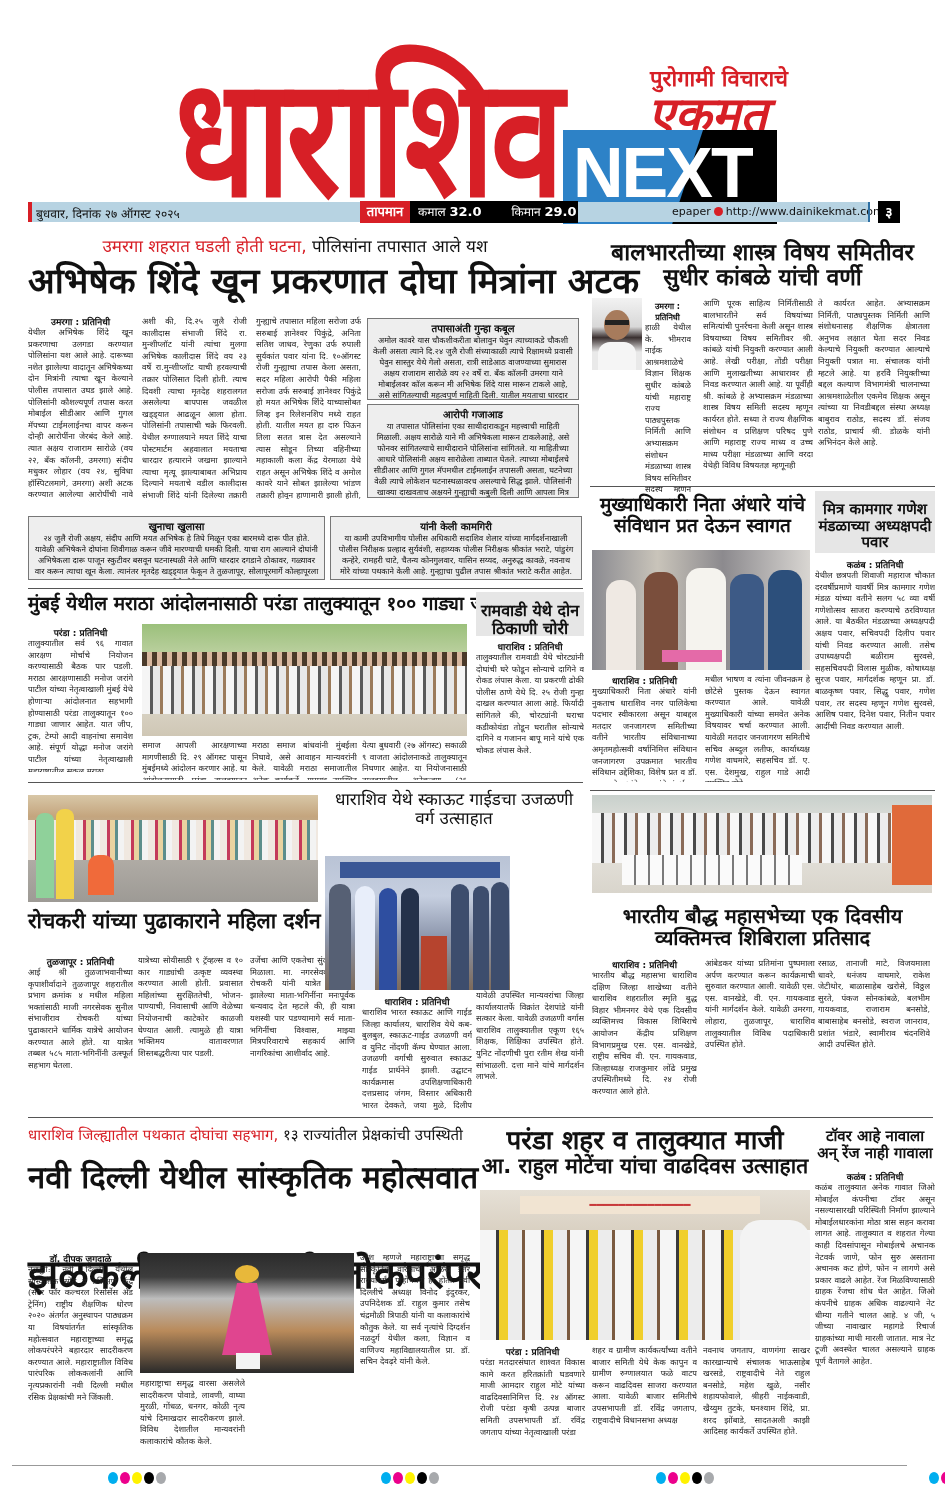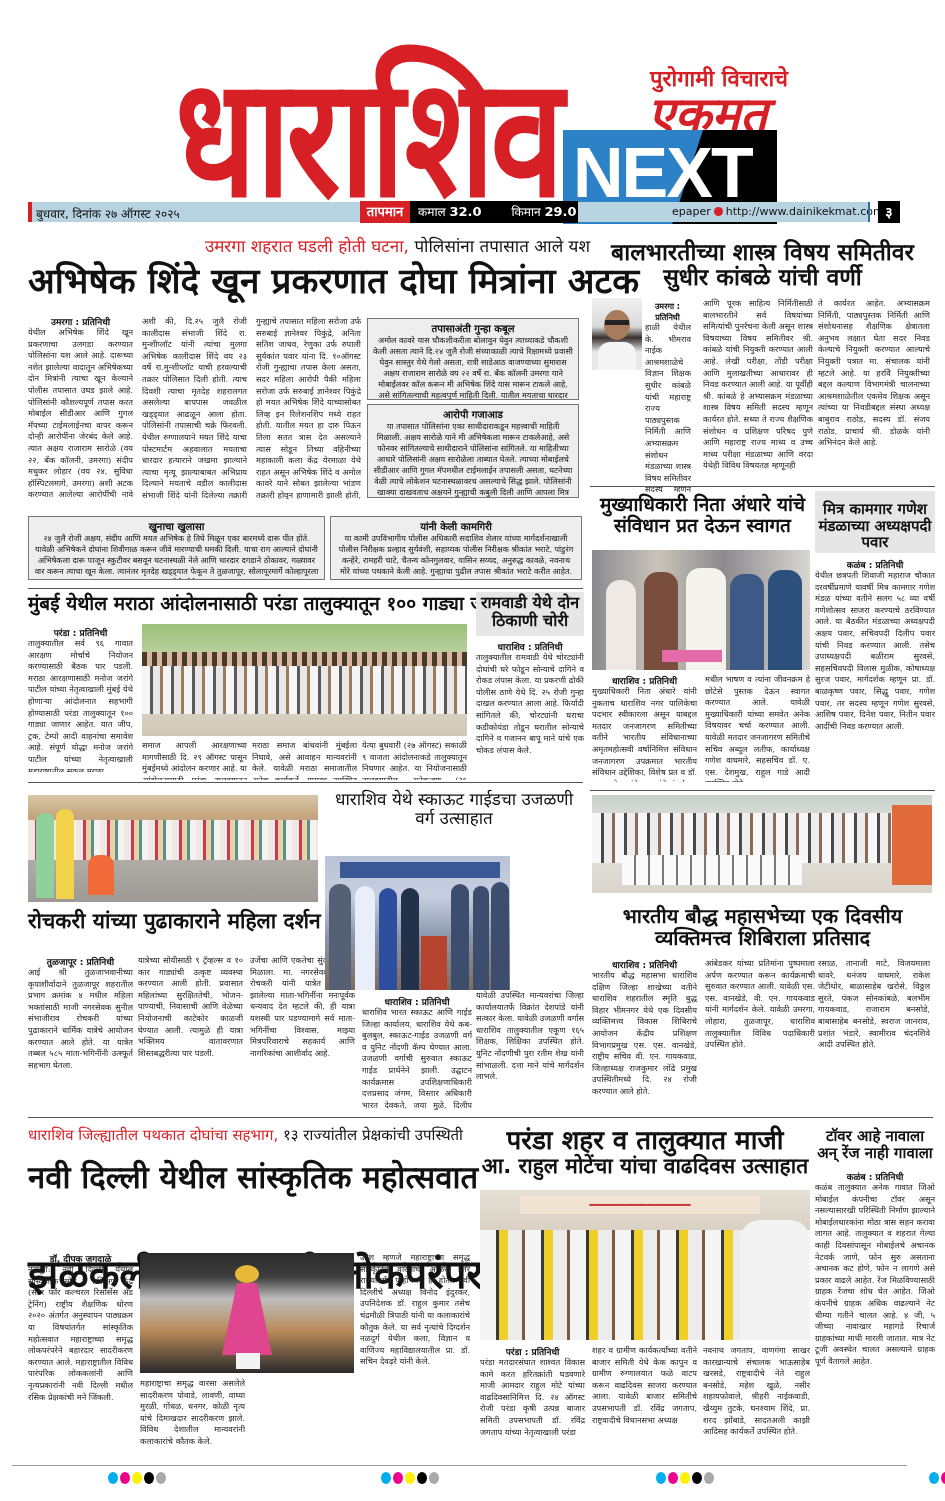--- a/index.html
+++ b/index.html
@@ -60,21 +60,21 @@
   <b>32.0</b>
   <span style="margin-left:26px">किमान</span>
   <b>29.0</b>
 </div>
 <div class="abs strip-epaper">
   <span>epaper</span><span class="dot"></span><span>http://www.dainikekmat.com</span>
 </div>
 <div class="abs" style="left:868px;top:202px;width:2px;height:20px;background:#2d6fa3"></div>
 <div class="abs page-no">३</div>
 
-<div class="abs kicker" style="left:0;width:590px;top:238px;text-align:right">
+<div class="abs kicker" style="left:0;width:590px;top:238px;text-align:center">
   <span class="red">उमरगा शहरात घडली होती घटना,</span><span> पोलिसांना तपासात आले यश</span>
 </div>
 <div class="abs h1" style="left:28px;top:262px;width:560px;font-size:35px;white-space:nowrap;text-align:center">अभिषेक शिंदे खून प्रकरणात दोघा मित्रांना अटक</div>
 
 <div class="abs byline" style="left:28px;top:315px;width:105px">उमरगा : प्रतिनिधी</div>
 <div class="abs body" style="left:28px;top:327px;width:105px;height:172px;overflow:hidden">येथील अभिषेक शिंदे खून प्रकरणाचा उलगडा करण्यात पोलिसांना यश आले आहे. दारूच्या नशेत झालेल्या वादातून अभिषेकच्या दोन मित्रांनी त्याचा खून केल्याने पोलीस तपासात उघड झाले आहे. पोलिसांनी कौशल्यपूर्ण तपास करत मोबाईल सीडीआर आणि गुगल मॅपच्या टाईमलाईनचा वापर करून दोन्ही आरोपींना जेरबंद केले आहे. त्यात अक्षय राजाराम सारोळे (वय २२, बँक कॉलनी, उमरगा) संदीप मधुकर लोहार (वय २४, सुविधा हॉस्पिटलमागे, उमरगा) अशी अटक करण्यात आलेल्या आरोपींची नावे आहेत. पोलिसांकडून मिळालेली माहिती</div>
 <div class="abs body" style="left:142px;top:316px;width:105px;height:183px;overflow:hidden">अशी की, दि.२५ जुलै रोजी कालीदास संभाजी शिंदे रा. मुन्शीप्लॉट यांनी त्यांचा मुलगा अभिषेक कालीदास शिंदे वय २३ वर्षे रा.मुन्शीप्लॉट याची हरवल्याची तक्रार पोलिसात दिली होती. त्याच दिवशी त्याचा मृतदेह शहरालगत असलेल्या बापपास जवळील खड्ड्यात आढळून आला होता. पोलिसांनी तपासाची चक्रे फिरवली. येथील रुग्णालयाने मयत शिंदे याचा पोस्टमार्टम अहवालात मयताचा धारदार हत्याराने जखमा झाल्याने त्याचा मृत्यू झाल्याबाबत अभिप्राय दिल्याने मयताचे वडील कालीदास संभाजी शिंदे यांनी दिलेल्या तक्रारी वरून कलम १०३ (१) ३ (५) भा.न्या.सं प्रमाणे गुन्हा दाखल करण्यात आला.</div>
 <div class="abs body" style="left:256px;top:316px;width:105px;height:183px;overflow:hidden">गुन्ह्याचे तपासात महिला सरोजा उर्फ सरुबाई ज्ञानेश्वर पिकुंद्रे, अनिता सतिश जाधव, रेणुका उर्फ रुपाली सुर्यकांत पवार यांना दि. १०ऑगस्ट रोजी गुन्ह्याचा तपास केला असता, सदर महिला आरोपी पैकी महिला सरोजा उर्फ सरुबाई ज्ञानेश्वर पिकुंद्रे हो मयत अभिषेक शिंदे याच्यासोबत लिव्ह इन रिलेशनशिप मध्ये राहत होती. यातील मयत हा दारु पिऊन तिला सतत त्रास देत असल्याने त्यास सोडून तिच्या वहिनीच्या महाकाली कला केंद्र येरमाळा येथे राहत असून अभिषेक शिंदे व अमोल कावरे याने सोबत झालेल्या भांडण तक्रारी होवून हाणामारी झाली होती, असे अटक महिला आरोपींनी यांनी तपासात सांगितले.</div>
 
 <div class="abs box" style="left:367px;top:318px;width:212px;height:82px;overflow:hidden">
@@ -112,21 +112,21 @@
 <div class="abs byline" style="left:28px;top:626px;width:105px">परंडा : प्रतिनिधी</div>
 <div class="abs body" style="left:28px;top:638px;width:105px;height:134px;overflow:hidden">तालुक्यातील सर्व ९६ गावात आरक्षण मोर्चाचे नियोजन करण्यासाठी बैठक पार पडली. मराठा आरक्षणासाठी मनोज जरांगे पाटील यांच्या नेतृत्वाखाली मुंबई येथे होणाऱ्या आंदोलनात सहभागी होण्यासाठी परंडा तालुक्यातून १०० गाड्या जाणार आहेत. यात जीप, ट्रक, टेम्पो आदी वाहनांचा समावेश आहे. संपूर्ण योद्धा मनोज जरांगे पाटील यांच्या नेतृत्वाखाली महाराष्ट्रातील सकल मराठा</div>
 <div class="abs photo" style="left:142px;top:624px;width:325px;height:112px;background:linear-gradient(#9bc07b 0%,#b9cf9d 25%,#e5e1d7 45%,#cfc7b5 100%)">
   <div style="position:absolute;left:0;top:38px;width:100%;height:52px;background:repeating-linear-gradient(90deg,#f5f5f5 0 8px,#5a5a5a 8px 11px,#e8e8e8 11px 18px,#9b7b5b 18px 21px)"></div>
   <div style="position:absolute;left:0;top:28px;width:100%;height:14px;background:repeating-linear-gradient(90deg,#4a3a2a 0 5px,#d8b8a0 5px 10px)"></div>
 </div>
 <div class="abs body" style="left:142px;top:740px;width:105px;height:40px;overflow:hidden">समाज आपली आरक्षणाच्या मागणीसाठी दि. २९ ऑगस्ट पासून मुंबईमध्ये आंदोलन करणार आहे. या आंदोलनासाठी परंडा तालुक्यातून मोठ्या संख्येने मराठा बांधव मुंबईकडे रवाना होणार आहेत. गावोगावी बैठका घेऊन आंदोलनाची तयारी पूर्ण करण्यात आली आहे.</div>
 <div class="abs body" style="left:252px;top:740px;width:105px;height:40px;overflow:hidden">मराठा समाज बांधवांनी मुंबईला निघावे, असे आवाहन मान्यवरांनी केले. यावेळी मराठा समाजातील अनेक कार्यकर्ते, ग्रामस्थ उपस्थित होते. प्रत्येक गावातून वाहनांची व्यवस्था करण्यात आली आहे.</div>
 <div class="abs body" style="left:362px;top:740px;width:105px;height:40px;overflow:hidden">येत्या बुधवारी (२७ ऑगस्ट) सकाळी ९ वाजता आंदोलनाकडे तालुक्यातून निघणार आहेत. या नियोजनासाठी तालुक्यातील अनेकजण (२६ ऑगस्ट) रात्री उशिराच बुधवारी पहाटेच्याही अंतरवली सराटीकडे रवाना होणार आहेत.</div>
 
-<div class="abs h1 grey-head" style="left:476px;top:592px;width:108px;height:44px;font-size:16px;text-align:center;padding-top:2px">रामवाडी येथे दोन ठिकाणी चोरी</div>
+<div class="abs h1 grey-head" style="left:476px;top:592px;width:108px;height:44px;font-size:16px;text-align:center;padding-top:10px">रामवाडी येथे दोन ठिकाणी चोरी</div>
 <div class="abs byline" style="left:476px;top:640px;width:108px">धाराशिव : प्रतिनिधी</div>
 <div class="abs body" style="left:476px;top:652px;width:108px;height:128px;overflow:hidden">तालुक्यातील रामवाडी येथे चोरट्यांनी दोघांची घरे फोडून सोन्याचे दागिने व रोकड लंपास केला. या प्रकरणी ढोकी पोलीस ठाणे येथे दि. २५ रोजी गुन्हा दाखल करण्यात आला आहे. फिर्यादी सांगितले की, चोरट्यांनी घराचा कडीकोयंडा तोडून घरातील सोन्याचे दागिने व गजानन बापू माने यांचे एक चोकड लंपास केले.</div>
 
 <div class="abs h1" style="left:590px;top:494px;width:225px;font-size:19px;text-align:center">मुख्याधिकारी निता अंधारे यांचे संविधान प्रत देऊन स्वागत</div>
 <div class="abs photo" style="left:592px;top:550px;width:218px;height:120px;background:linear-gradient(90deg,#8a8a90 0%,#c9c4ba 30%,#8c8a8e 60%,#d9d6d2 100%)">
   <div style="position:absolute;left:14px;top:30px;width:30px;height:90px;border-radius:14px 14px 0 0;background:#efe9e3"></div>
   <div style="position:absolute;left:52px;top:22px;width:34px;height:98px;border-radius:14px 14px 0 0;background:#7a4e3c"></div>
   <div style="position:absolute;left:94px;top:18px;width:40px;height:102px;border-radius:14px 14px 0 0;background:#f5f3ee"></div>
   <div style="position:absolute;left:138px;top:24px;width:34px;height:96px;border-radius:14px 14px 0 0;background:#3d5a86"></div>
   <div style="position:absolute;left:176px;top:20px;width:34px;height:100px;border-radius:14px 14px 0 0;background:#2c4f7b"></div>

